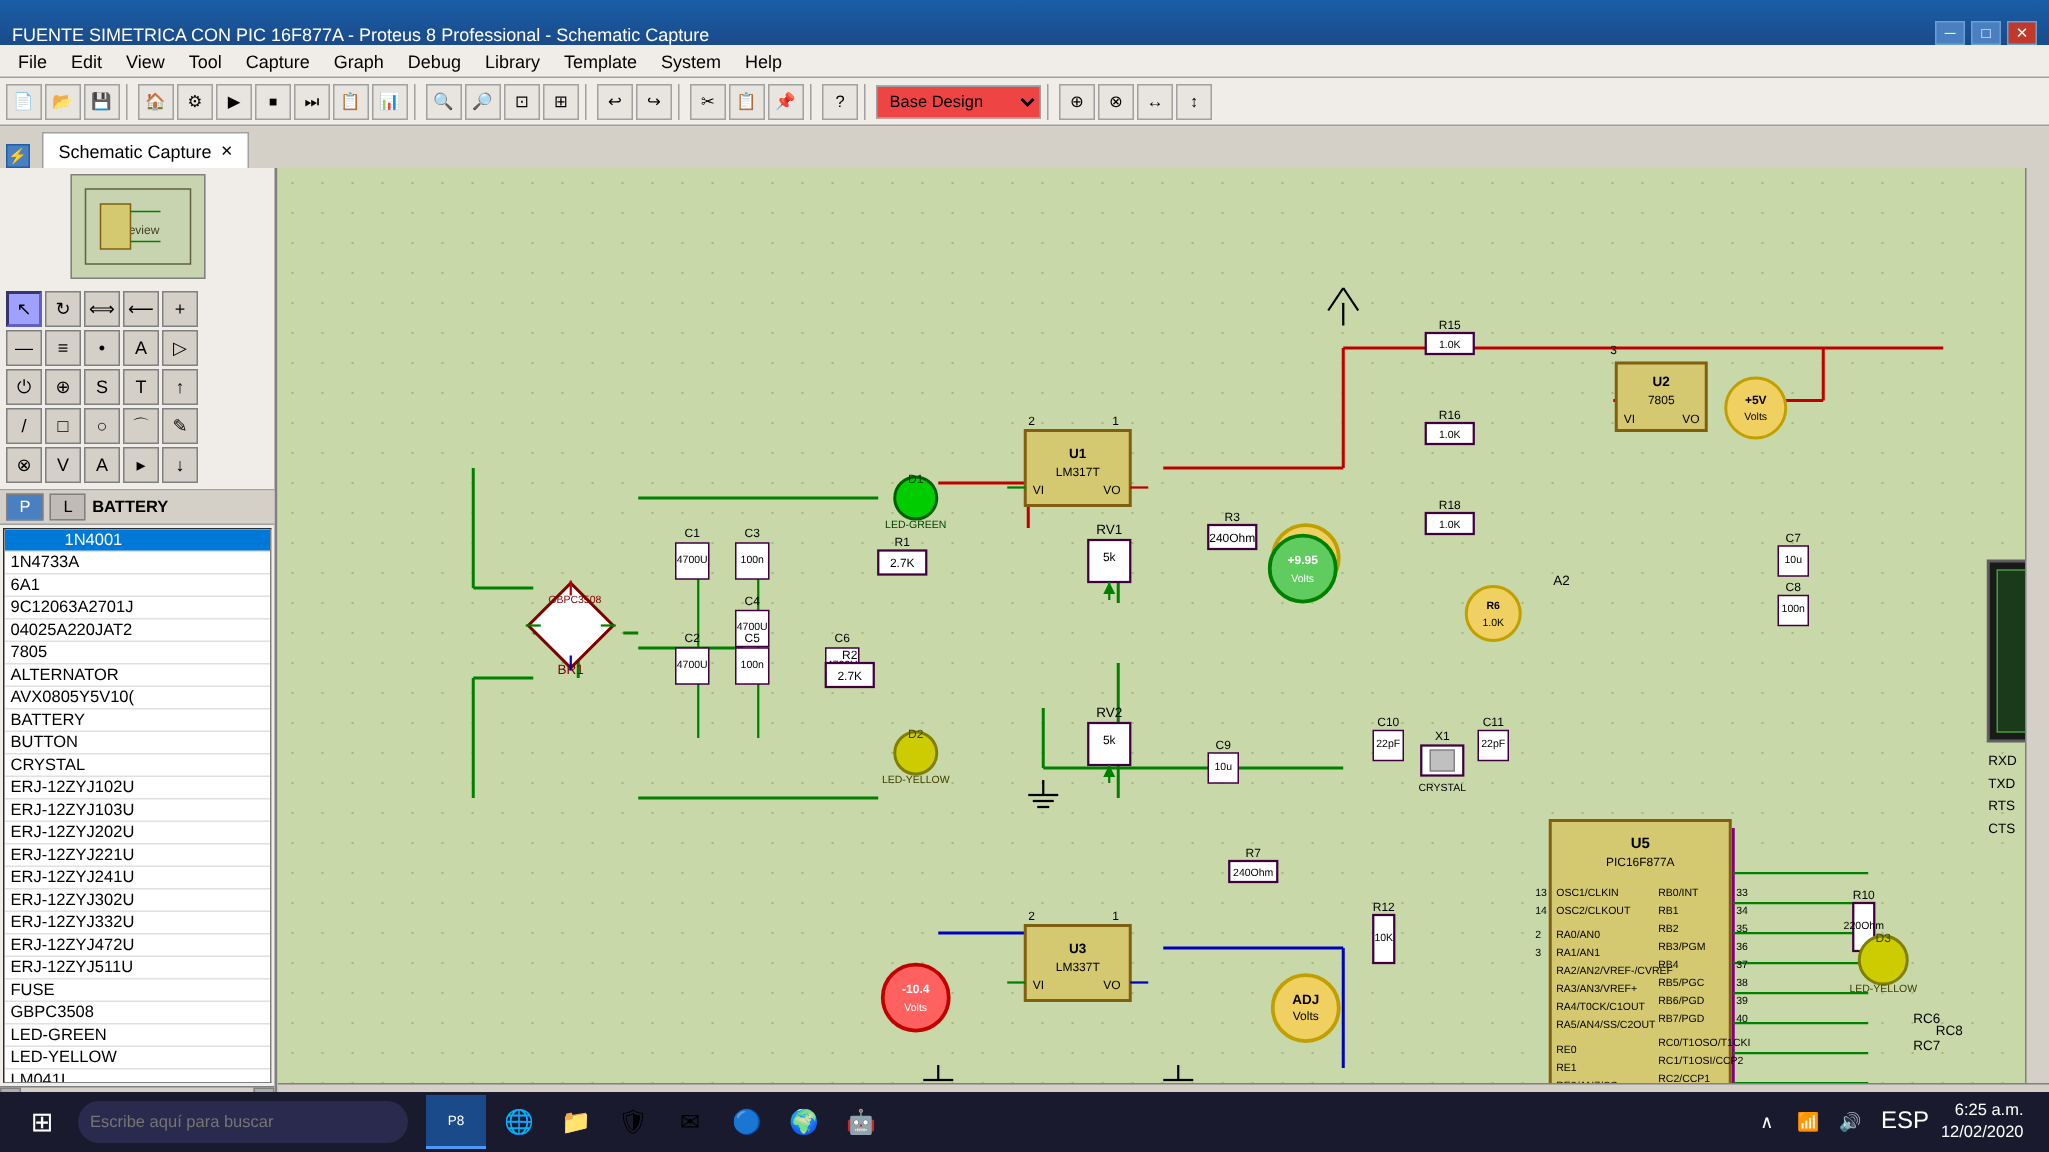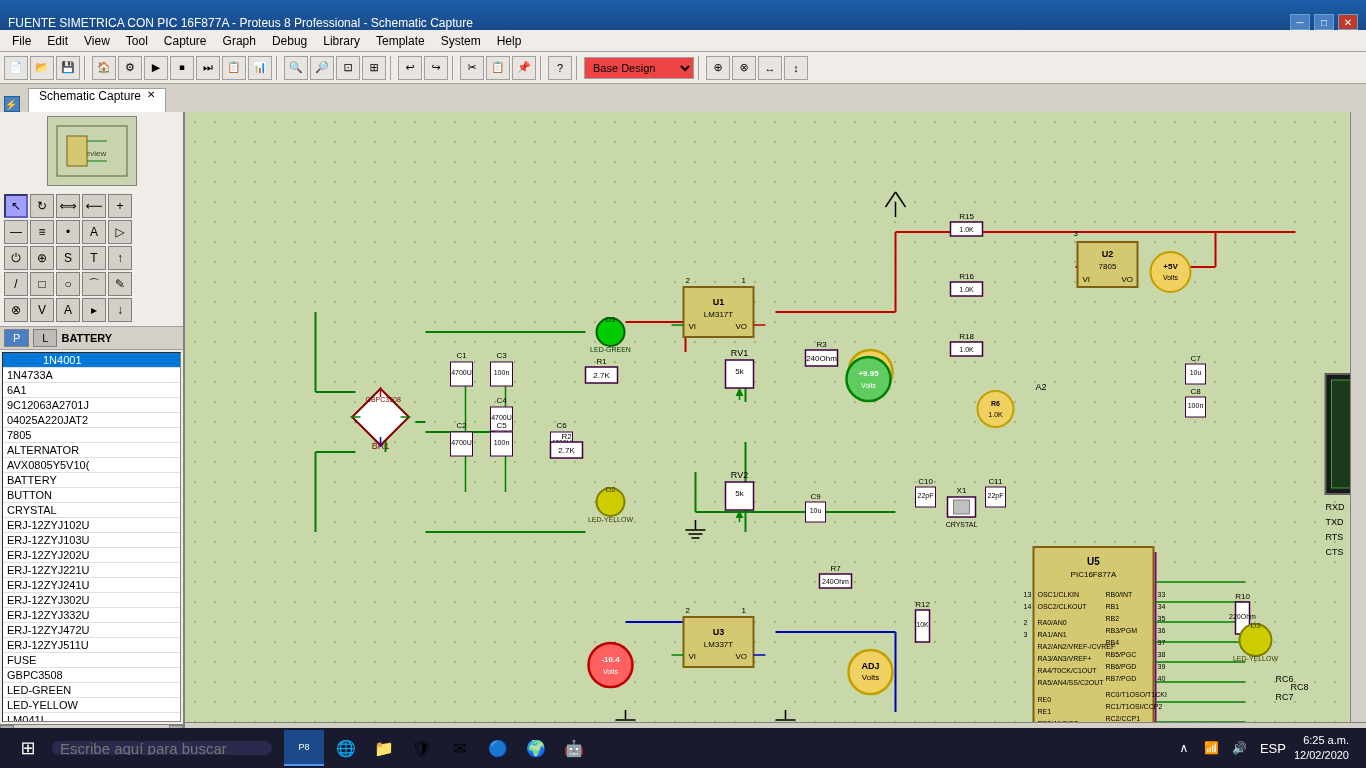--- a/index.html
+++ b/index.html
@@ -86,21 +86,21 @@
       align-items: flex-end;
       padding: 0 4px;
     }
     .tab {
       height: 24px;
       background: #e8e8e8;
       border: 1px solid #a0a0a0;
       border-bottom: none;
       padding: 0 10px;
       display: flex;
-      align-items: flex-start;
+      align-items: center;
       font-size: 12px;
       cursor: pointer;
       gap: 6px;
     }
     .tab.active { background: white; }
     .tab-close { cursor: pointer; font-size: 10px; }
 
     
     #sidebar {
       width: 185px;
@@ -248,26 +248,26 @@
       z-index: 9999;
     }
     .taskbar-start {
       width: 40px; height: 36px;
       background: #1a1a2e;
       display: flex; align-items: center; justify-content: center;
       cursor: pointer;
     }
     .taskbar-search {
       flex: 0 0 220px;
-      height: 14px;
+      height: 28px;
       background: #2a2a4e;
       border: none;
       color: white;
       padding: 0 8px;
-      font-size: 15px;
+      font-size: 11px;
       border-radius: 14px;
     }
     .taskbar-icons {
       display: flex;
       gap: 4px;
       margin-left: auto;
       align-items: center;
     }
     .taskbar-time {
       text-align: right;
@@ -935,20 +935,20 @@
     <div style="width:32px;height:36px;display:flex;align-items:center;justify-content:center;cursor:pointer;font-size:16px;">🛡</div>
     <div style="width:32px;height:36px;display:flex;align-items:center;justify-content:center;cursor:pointer;font-size:16px;">✉</div>
     <div style="width:32px;height:36px;display:flex;align-items:center;justify-content:center;cursor:pointer;font-size:16px;">🔵</div>
     <div style="width:32px;height:36px;display:flex;align-items:center;justify-content:center;cursor:pointer;font-size:16px;">🌍</div>
     <div style="width:32px;height:36px;display:flex;align-items:center;justify-content:center;cursor:pointer;font-size:16px;">🤖</div>
   </div>
   <div class="taskbar-icons">
     <div style="width:24px;height:24px;display:flex;align-items:center;justify-content:center;cursor:pointer;color:white;font-size:12px;">∧</div>
     <div style="width:24px;height:24px;display:flex;align-items:center;justify-content:center;cursor:pointer;color:white;font-size:12px;">📶</div>
     <div style="width:24px;height:24px;display:flex;align-items:center;justify-content:center;cursor:pointer;color:white;font-size:12px;">🔊</div>
-    <div style="color:white;font-size:13px;padding:0 4px;">ESP</div>
+    <div style="color:white;font-size:16px;padding:0 4px;">ESP</div>
     <div class="taskbar-time">
       <div>6:25 a.m.</div>
       <div>12/02/2020</div>
     </div>
     <div style="width:5px;height:36px;background:#1a1a2e;"></div>
   </div>
 </div>
 
 </body></html>

